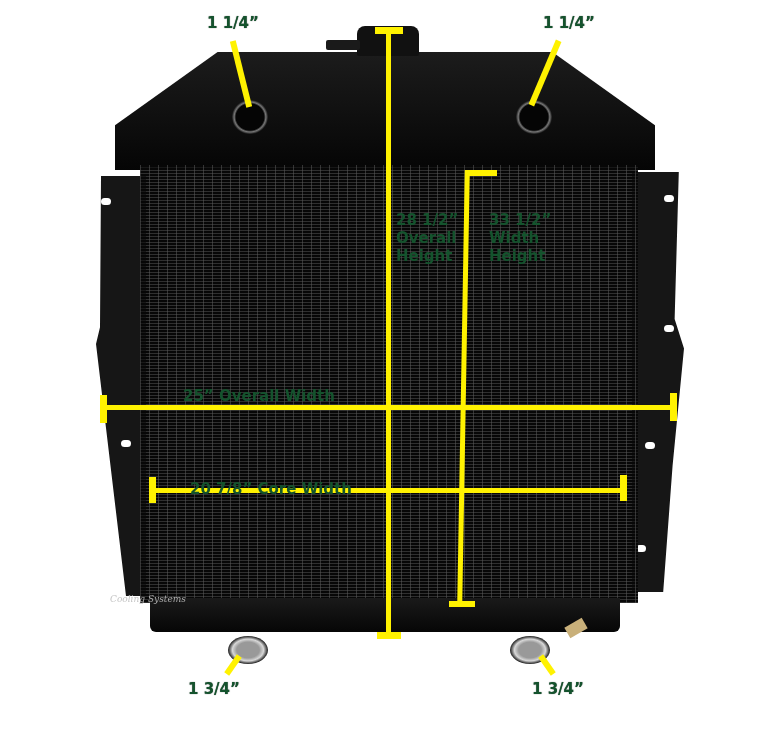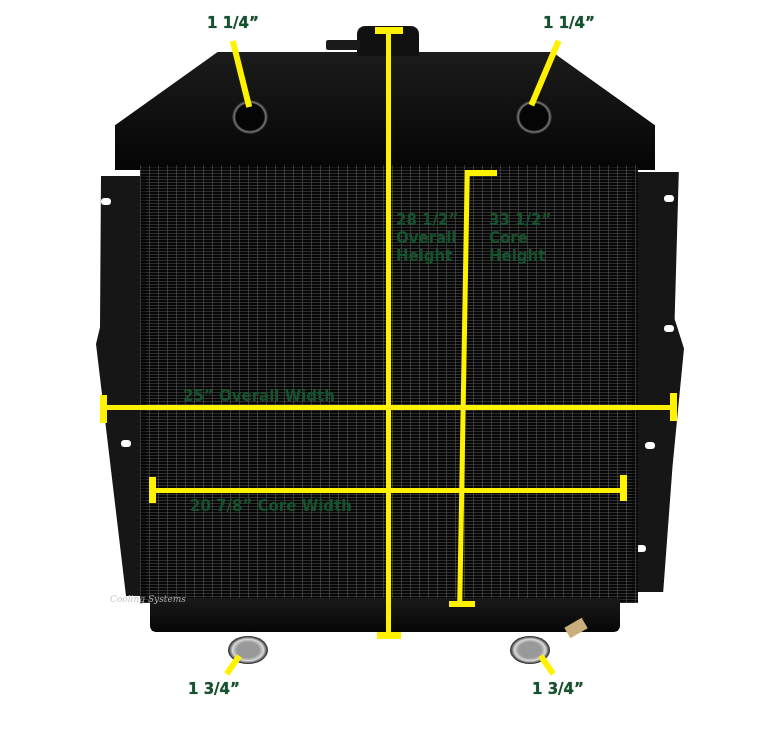--- a/index.html
+++ b/index.html
@@ -69,24 +69,24 @@
 <div class="ybar" style="left:544px;top:654px;width:6px;height:22px;transform:rotate(-35deg);"></div>
 
 <div class="lbl" style="left:207px;top:14px;">1 1/4”</div>
 <div class="lbl" style="left:543px;top:14px;">1 1/4”</div>
 
 <div class="lbl dark" style="left:396px;top:211px;">28 1/2”</div>
 <div class="lbl dark" style="left:396px;top:229px;">Overall</div>
 <div class="lbl dark" style="left:396px;top:247px;">Height</div>
 
 <div class="lbl dark" style="left:489px;top:211px;">33 1/2”</div>
-<div class="lbl dark" style="left:489px;top:229px;">Core</div>
+<div class="lbl dark" style="left:489px;top:229px;">Width</div>
 <div class="lbl dark" style="left:489px;top:247px;">Height</div>
 
 <div class="lbl dark" style="left:183px;top:387px;">25” Overall Width</div>
-<div class="lbl dark" style="left:190px;top:497px;">20 7/8” Core Width</div>
+<div class="lbl dark" style="left:190px;top:480px;">20 7/8” Core Width</div>
 
 <div class="lbl" style="left:188px;top:680px;">1 3/4”</div>
 <div class="lbl" style="left:532px;top:680px;">1 3/4”</div>
 
 <div class="abs" style="left:96px;top:596px;">
   <div style="font-family:'DejaVu Serif',serif;font-size:9px;color:rgba(190,190,190,.9);margin-left:14px;margin-top:-2px;font-style:italic;">Cooling Systems</div>
 </div>
 
 </body></html>

